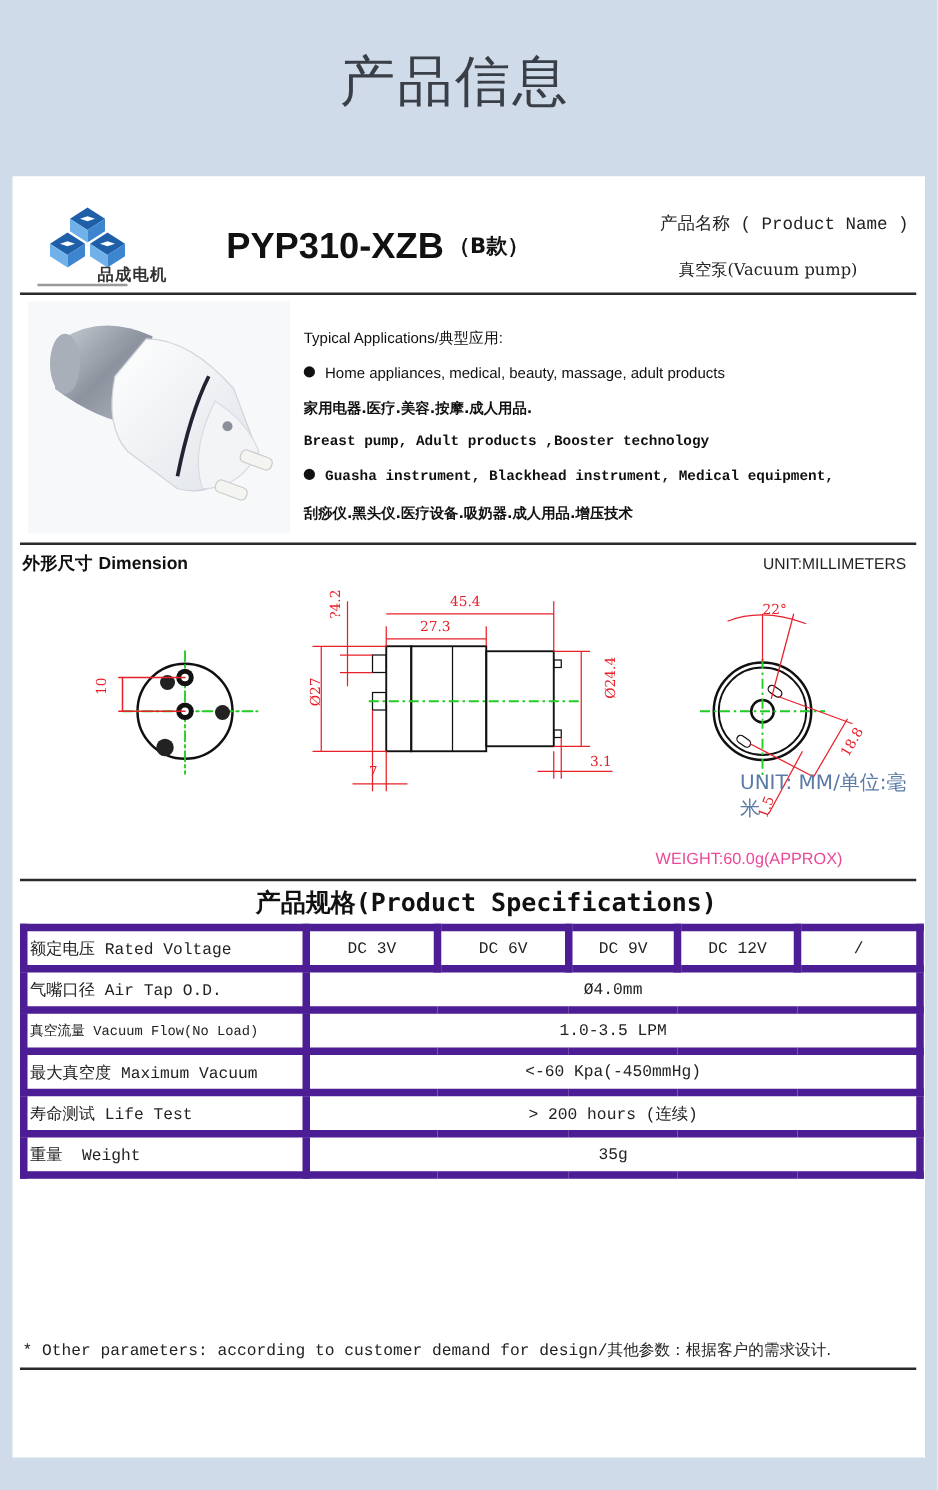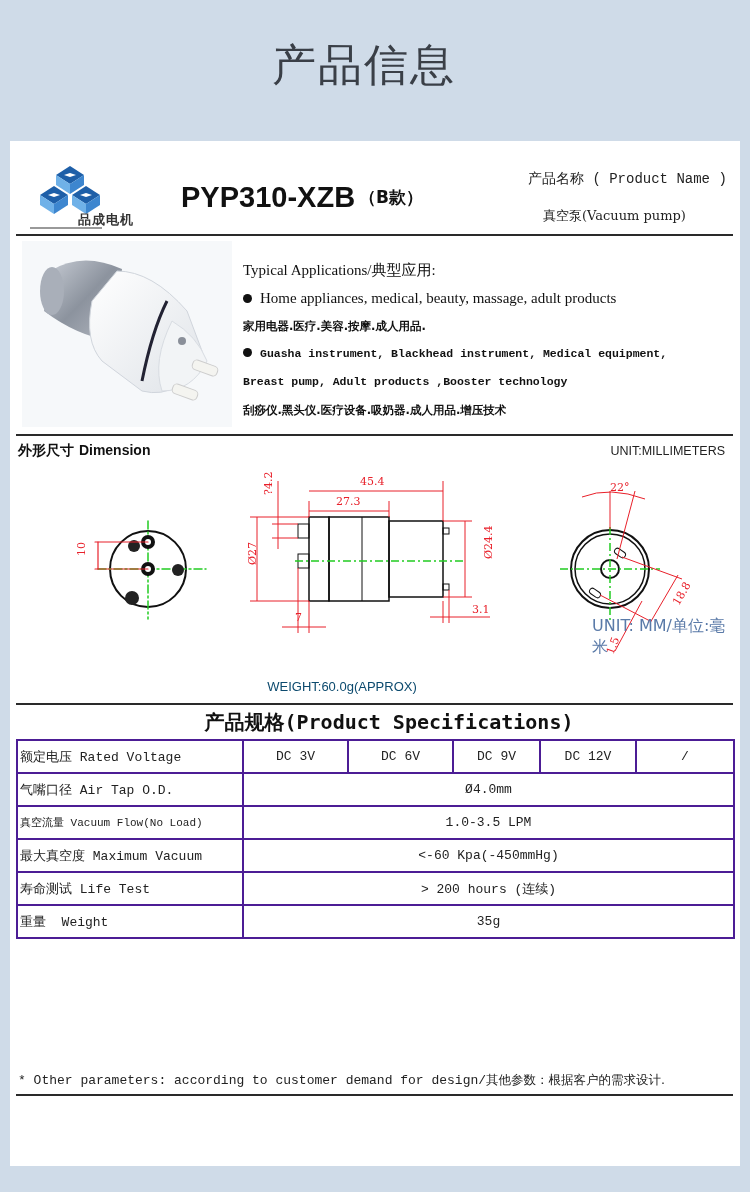--- a/index.html
+++ b/index.html
@@ -18,38 +18,38 @@
   .model { position: absolute; left: 171px; top: 40px; font-size: 29px; font-weight: bold; color: #111; font-family: "Liberation Sans", sans-serif; }
   .model-suffix { font-size: 17px; font-family: "DejaVu Sans", sans-serif; margin-left: 4px; vertical-align: 4px; }
   .pname-label { position: absolute; left: 518px; top: 29px; font-size: 14px; color: #222; font-family: Liberation Mono, monospace; }
   .pname-value { position: absolute; left: 533px; top: 66px; font-size: 13px; color: #222; font-family: "DejaVu Serif", serif; }
   .hr { position: absolute; left: 6px; width: 717px; height: 2px; background: #2a2a2a; }
 
   
   .photo { position: absolute; left: 12px; top: 100px; width: 210px; height: 186px; }
   .apps { position: absolute; left: 233px; top: 120px; width: 480px; }
   .apps .line { height: 28px; font-size: 12px; line-height: 18px; white-space: nowrap; }
-  .apps .en-sans { font-family: Liberation Serif, serif; font-size: 15px; }
+  .apps .en-sans { font-family: Liberation Sans, sans-serif; font-size: 12px; }
   .apps .mono { font-family: "Liberation Mono", monospace; font-weight: bold; font-size: 11.5px; }
   .apps .cn { font-family: "DejaVu Sans", sans-serif; font-weight: bold; font-size: 11.5px; }
   .bullet { display: inline-block; width: 9px; height: 9px; border-radius: 50%; background: #111; margin-right: 8px; vertical-align: 0; }
 
   
   .dim-title { position: absolute; left: 8px; top: 301px; font-size: 14px; font-weight: bold; font-family: "DejaVu Sans", sans-serif; }
   .dim-title .en { font-family: "Liberation Sans", sans-serif; }
   .dim-unit { position: absolute; right: 15px; top: 303px; font-size: 12.5px; font-family: "Liberation Sans", sans-serif; color: #222; }
   .drawing { position: absolute; left: 0; top: 320px; width: 730px; height: 210px; }
   .unit-overlay { position: absolute; left: 582px; top: 475px; font-size: 16px; color: #5a7aa8; font-family: "DejaVu Sans", sans-serif; }
-  .weight-note { position: absolute; left: 0; top: 538px; width: 664px; text-align: center; font-size: 13px; font-family: "Liberation Sans", sans-serif; color: #0c4a6e; }
+  .weight-note { position: absolute; left: 0; top: 538px; width: 664px; text-align: right; font-size: 13px; font-family: "Liberation Sans", sans-serif; color: #ec4899; }
 
   .spec-title { position: absolute; left: 0; top: 568px; width: 730px; text-align: center; font-size: 20px; font-weight: bold; font-family: "DejaVu Sans Mono", monospace; color: #111; padding-left: 28px; }
   .spec-title .cn { font-family: "DejaVu Sans", sans-serif; }
 
   table.spec { position: absolute; left: 6px; top: 598px; width: 717px; border-collapse: collapse; table-layout: fixed; }
-  table.spec td { border: 2px solid #4c1d95; height: 33px; font-family: "Liberation Mono", "DejaVu Sans Mono", monospace; font-size: 13px; color: #222; text-align: center; padding: 0 2px; white-space: nowrap; overflow: hidden; }
+  table.spec td { border: 6px solid #4c1d95; height: 33px; font-family: "Liberation Mono", "DejaVu Sans Mono", monospace; font-size: 13px; color: #222; text-align: center; padding: 0 2px; white-space: nowrap; overflow: hidden; }
   table.spec td.label { text-align: left; padding-left: 2px; }
   table.spec td.label .cn { font-family: "DejaVu Sans", sans-serif; font-size: 13px; }
   table.spec td.label.small { font-size: 11px; }
   table.spec td.label.small .cn { font-size: 11px; }
 
   .footnote { position: absolute; left: 8px; top: 931px; font-family: "Liberation Mono", "DejaVu Sans Mono", monospace; font-size: 13px; color: #222; white-space: nowrap; }
   .footnote .cn { font-family: "DejaVu Sans", sans-serif; font-size: 12.5px; }
 </style>
 </head>
 <body>
@@ -100,22 +100,22 @@
     <path d="M150,80 Q175,95 185,120 Q170,150 140,150 Q130,120 150,80 Z" fill="#f2f4f6" stroke="#d8dce2"></path>
     <circle cx="160" cy="100" r="4" fill="#8a8f99"></circle>
     <rect x="170" y="122" width="26" height="10" rx="4" fill="#f4f4f0" stroke="#ccc" transform="rotate(20 183 127)"></rect>
     <rect x="150" y="146" width="26" height="10" rx="4" fill="#f4f4f0" stroke="#ccc" transform="rotate(20 163 151)"></rect>
   </svg>
 
   <div class="apps">
     <div class="line en-sans"><span>Typical Applications/典型应用:</span></div>
     <div class="line en-sans"><span class="bullet"></span><span>Home appliances, medical, beauty, massage, adult products</span></div>
     <div class="line cn">家用电器.医疗.美容.按摩.成人用品.</div>
+    <div class="line mono">Breast pump, Adult products ,Booster technology</div>
     <div class="line mono"><span class="bullet"></span><span>Guasha instrument, Blackhead instrument, Medical equipment,</span></div>
-    <div class="line mono">Breast pump, Adult products ,Booster technology</div>
     <div class="line cn">刮痧仪.黑头仪.医疗设备.吸奶器.成人用品.增压技术</div>
   </div>
 
   <div class="hr" style="top:293px"></div>
 
   <div class="dim-title"><span>外形尺寸</span> <span class="en">Dimension</span></div>
   <div class="dim-unit">UNIT:MILLIMETERS</div>
 
   <svg class="drawing" viewBox="0 0 730 210" font-family="DejaVu Serif, serif" font-size="11" fill="#e8202a">
 

